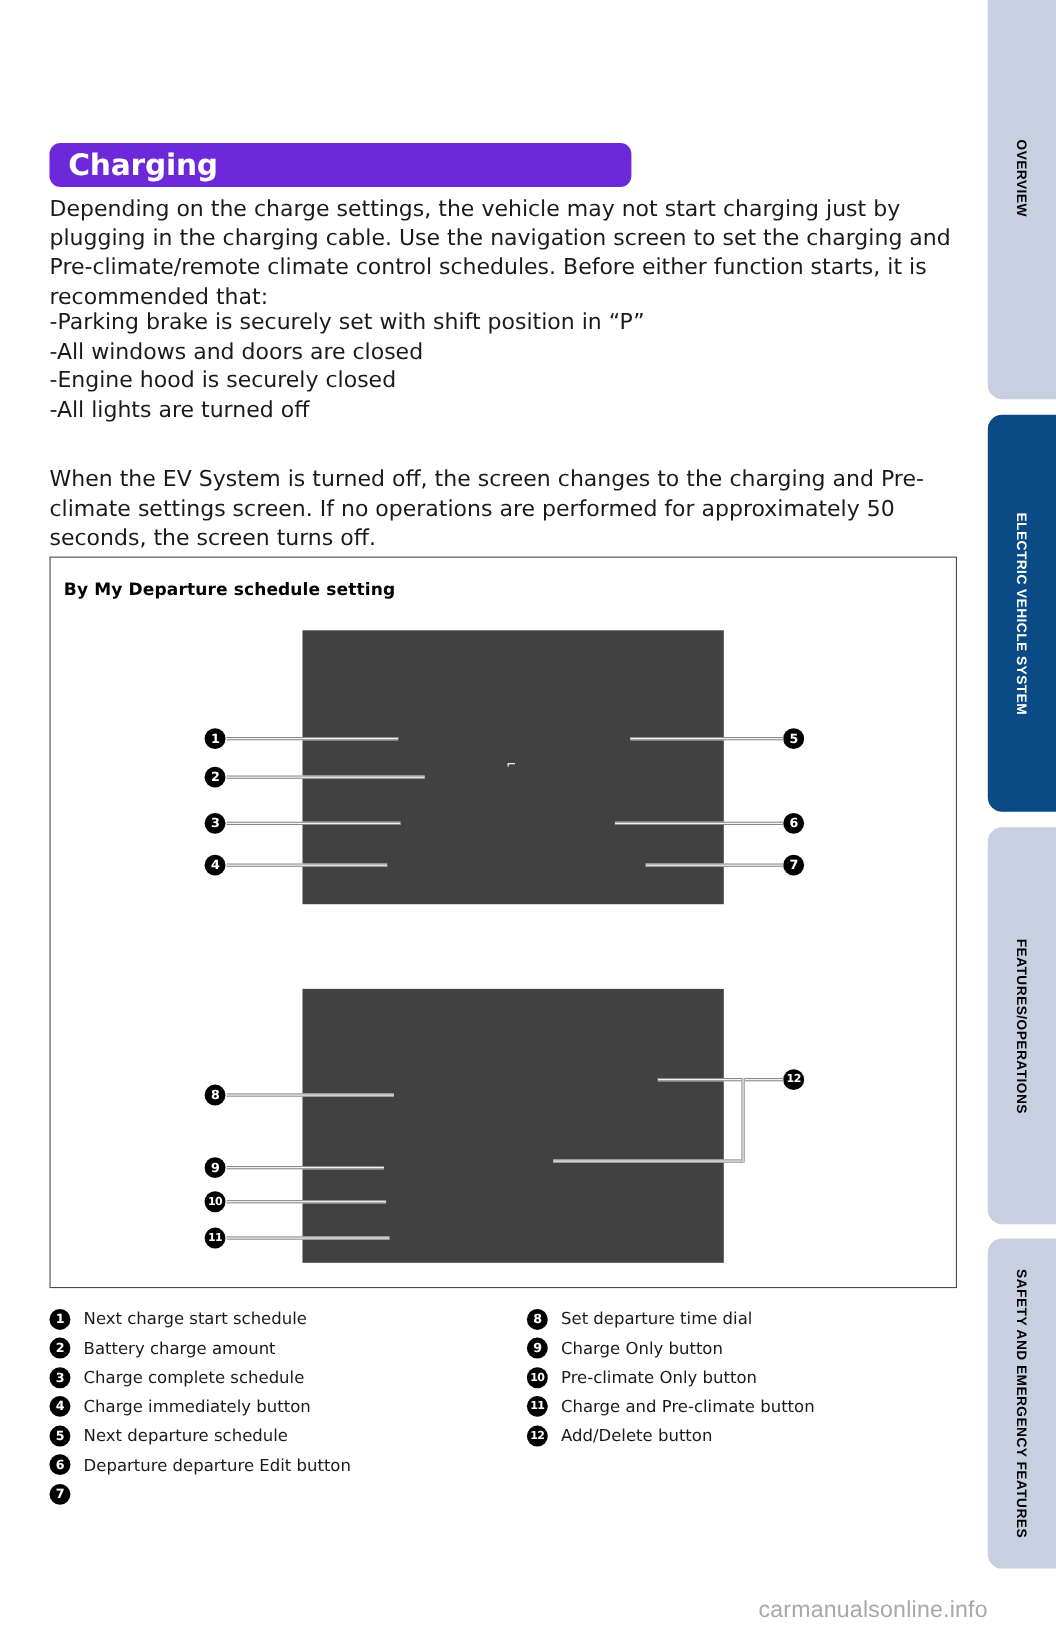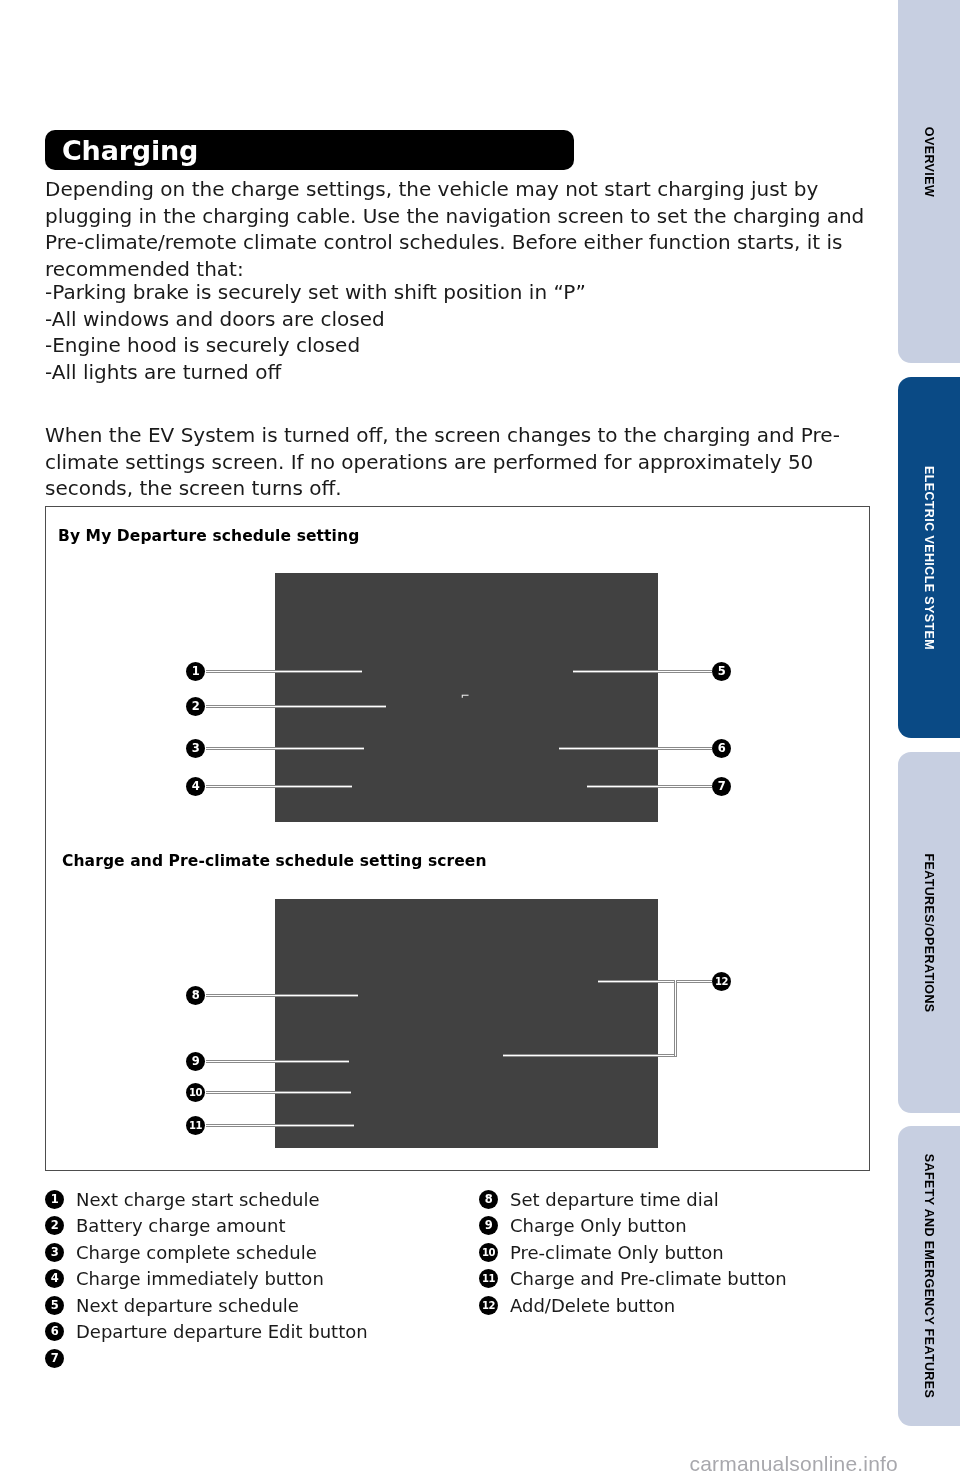--- a/index.html
+++ b/index.html
@@ -55,21 +55,21 @@
   .side-tab.light .tab-label { color: #000000; }
   .side-tab.dark  .tab-label { color: #ffffff; }
 
   
   #section-header {
     position: absolute;
     left: 45px;
     top: 130px;
     width: 529px;
     height: 40px;
-    background: #000000;
+    background: #6d28d9;
     border-radius: 10px 10px 10px 10px;
   }
   #section-header .hdr-text {
     position: absolute;
     left: 17px;
     top: 5px;
     color: #ffffff;
     font-size: 27px;
     font-family: "DejaVu Sans", sans-serif;
     font-weight: 600;
@@ -190,21 +190,21 @@
     font-weight: 700;
     text-align: center;
     line-height: 19px;
     flex: 0 0 auto;
     font-family: "DejaVu Sans", sans-serif;
     letter-spacing: -0.5px;
   }
   .legend-num.wide { font-size: 10px; }
   .legend-label {
     margin-left: 12px;
-    font-size: 18px;
+    font-size: 15px;
     color: #1a1a1a;
     font-family: "DejaVu Sans", sans-serif;
     white-space: nowrap;
   }
 
   
   #page-number {
     position: absolute;
     left: 0;
     top: 1447px;
@@ -277,21 +277,20 @@
 
     <div class="callout" style="left:666px; top:155px;">5</div>
     <div class="lead" style="left:527px; top:163px; width:139px;"></div>
 
     <div class="callout" style="left:666px; top:232px;">6</div>
     <div class="lead" style="left:513px; top:240px; width:153px;"></div>
 
     <div class="callout" style="left:666px; top:270px;">7</div>
     <div class="lead" style="left:541px; top:278px; width:125px;"></div>
 
-    <div id="fig-cap-2" class="fig-caption">Charge and Pre-climate schedule setting screen</div>
 
     <div id="screen-2" class="screen-img"></div>
 
     <div class="callout" style="left:140px; top:479px;">8</div>
     <div class="lead" style="left:160px; top:487px; width:152px;"></div>
 
     <div class="callout" style="left:140px; top:545px;">9</div>
     <div class="lead" style="left:160px; top:553px; width:143px;"></div>
 
     <div class="callout wide" style="left:140px; top:576px;">10</div>

